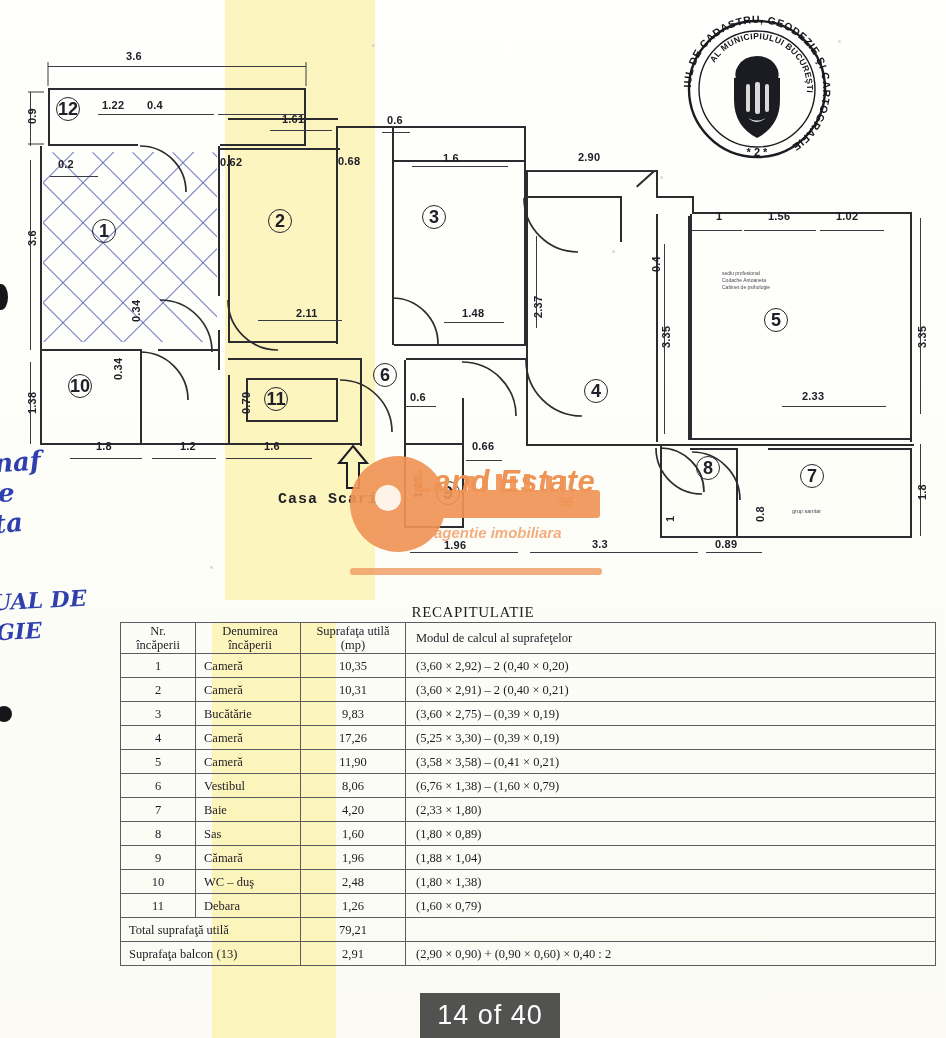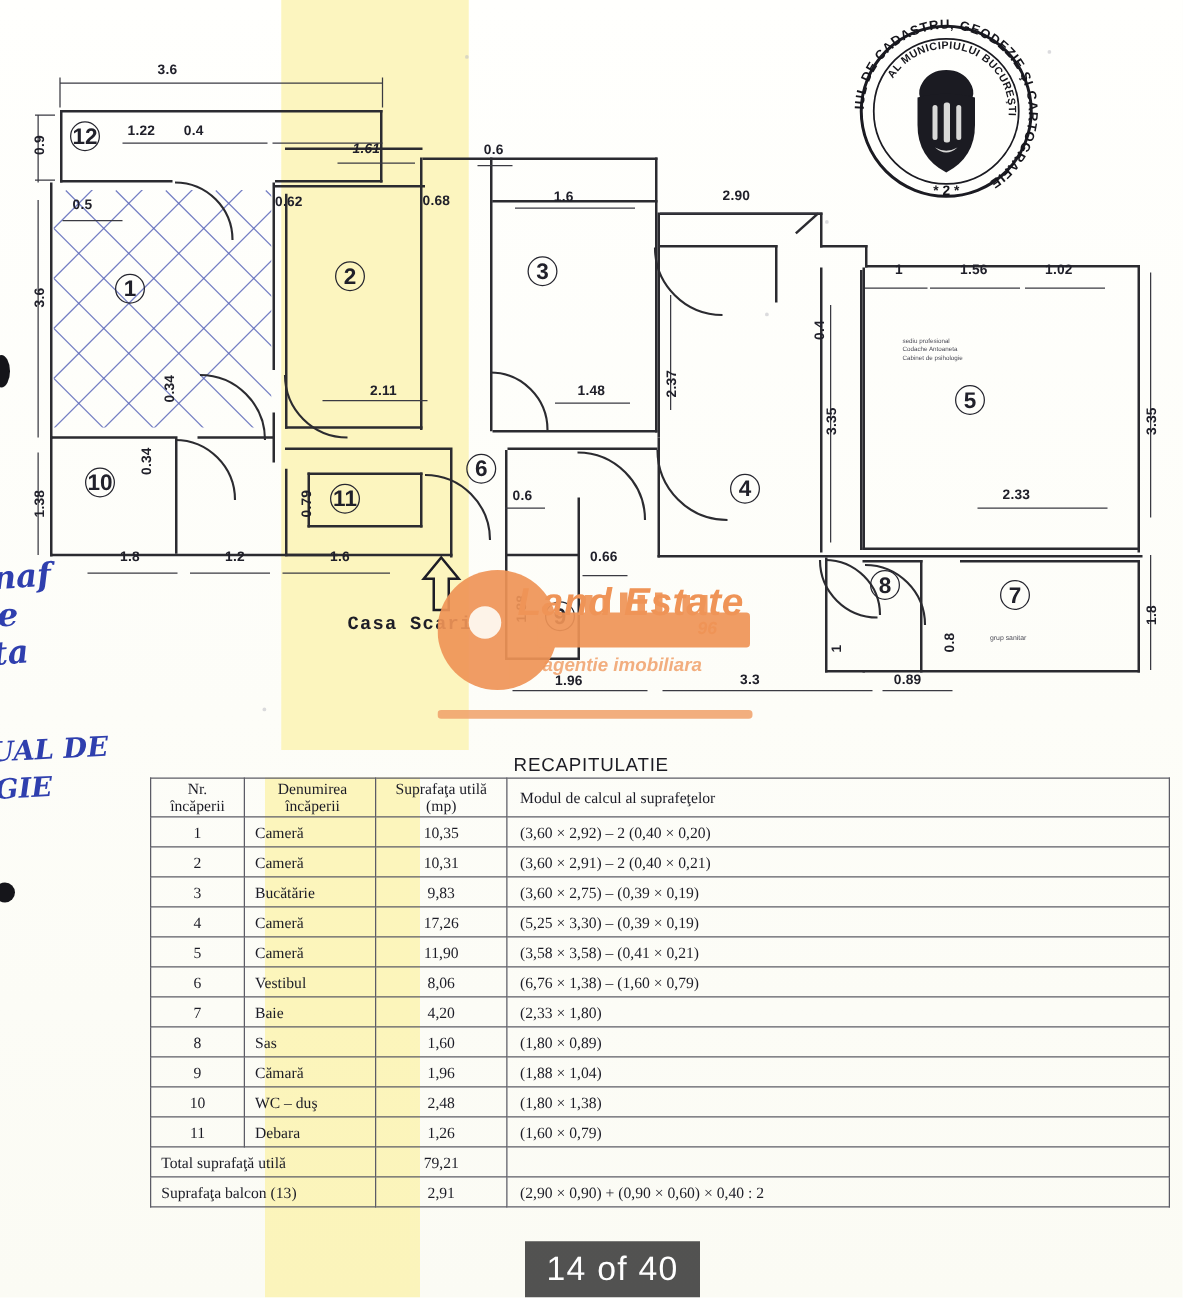--- a/index.html
+++ b/index.html
@@ -55,21 +55,21 @@
     pointer-events:none;}
   .wm-text{position:absolute;font-family:"Liberation Sans",sans-serif;
     font-style:italic;font-weight:bold;color:#ef9457;white-space:nowrap;}
 
   
   .hw{position:absolute;font-family:"DejaVu Serif",serif;font-style:italic;
     color:#2f3fae;white-space:nowrap;font-weight:bold;}
 
   
   .tbl-title{position:absolute;left:0;right:0;top:604px;text-align:center;
-    font-family:Liberation Sans, sans-serif;font-size:15px;color:#1c1c24;
+    font-family:Liberation Serif, serif;font-size:15px;color:#1c1c24;
     letter-spacing:.6px;}
   table.recap{position:absolute;left:120px;top:622px;width:816px;
     border-collapse:collapse;font-family:"Liberation Serif",serif;
     font-size:12.5px;color:#1c1c26;background:transparent;}
   table.recap td,table.recap th{border:1px solid #5c5c66;padding:1px 4px;
     font-weight:normal;line-height:1.12;height:21px;vertical-align:middle;}
   .c-nr{width:66px;text-align:center;}
   .c-den{width:92px;text-align:left;padding-left:8px !important;}
   .c-sup{width:96px;text-align:center;}
   .c-mod{text-align:left;padding-left:10px !important;}
@@ -222,21 +222,21 @@
     <div class="ink2" style="left:48px;top:66px;width:258px;height:1px;"></div>
     <div class="dim" style="left:126px;top:50px;">3.6</div>
 
     <div class="ink2" style="left:98px;top:114px;width:116px;height:1px;"></div>
     <div class="dim" style="left:102px;top:99px;">1.22</div>
 
     <div class="ink2" style="left:218px;top:114px;width:88px;height:1px;"></div>
     <div class="dim" style="left:147px;top:99px;">0.4</div>
 
     <div class="ink2" style="left:270px;top:130px;width:62px;height:1px;"></div>
-    <div class="dim" style="left:282px;top:113px;font-style:italic;">1.61</div>
+    <div class="dim" style="left:282px;top:113px;">1.61</div>
 
     <div class="ink2" style="left:382px;top:132px;width:28px;height:1px;"></div>
     <div class="dim" style="left:387px;top:114px;">0.6</div>
 
     <div class="ink2" style="left:412px;top:166px;width:96px;height:1px;"></div>
     <div class="dim" style="left:443px;top:152px;">1.6</div>
 
     <div class="ink2" style="left:528px;top:170px;width:128px;height:1px;"></div>
     <div class="dim" style="left:578px;top:151px;">2.90</div>
 
@@ -248,21 +248,21 @@
     <div class="dim" style="left:836px;top:210px;">1.02</div>
 
     <div class="ink2" style="left:30px;top:92px;width:1px;height:54px;"></div>
     <div class="dim v" style="left:26px;top:124px;">0.9</div>
     <div class="ink2" style="left:30px;top:160px;width:1px;height:190px;"></div>
     <div class="dim v" style="left:26px;top:246px;">3.6</div>
     <div class="ink2" style="left:30px;top:362px;width:1px;height:82px;"></div>
     <div class="dim v" style="left:26px;top:414px;">1.38</div>
 
     <div class="ink2" style="left:50px;top:176px;width:48px;height:1px;"></div>
-    <div class="dim" style="left:58px;top:158px;">0.5</div>
+    <div class="dim" style="left:58px;top:158px;">0.2</div>
 
     <div class="dim" style="left:220px;top:156px;">0.62</div>
     <div class="dim" style="left:338px;top:155px;">0.68</div>
     <div class="dim v" style="left:130px;top:322px;">0.34</div>
     <div class="dim v" style="left:112px;top:380px;">0.34</div>
     <div class="ink2" style="left:258px;top:320px;width:84px;height:1px;"></div>
     <div class="dim" style="left:296px;top:307px;">2.11</div>
     <div class="ink2" style="left:444px;top:322px;width:60px;height:1px;"></div>
     <div class="dim" style="left:462px;top:307px;">1.48</div>
     <div class="ink2" style="left:536px;top:236px;width:1px;height:92px;"></div>

